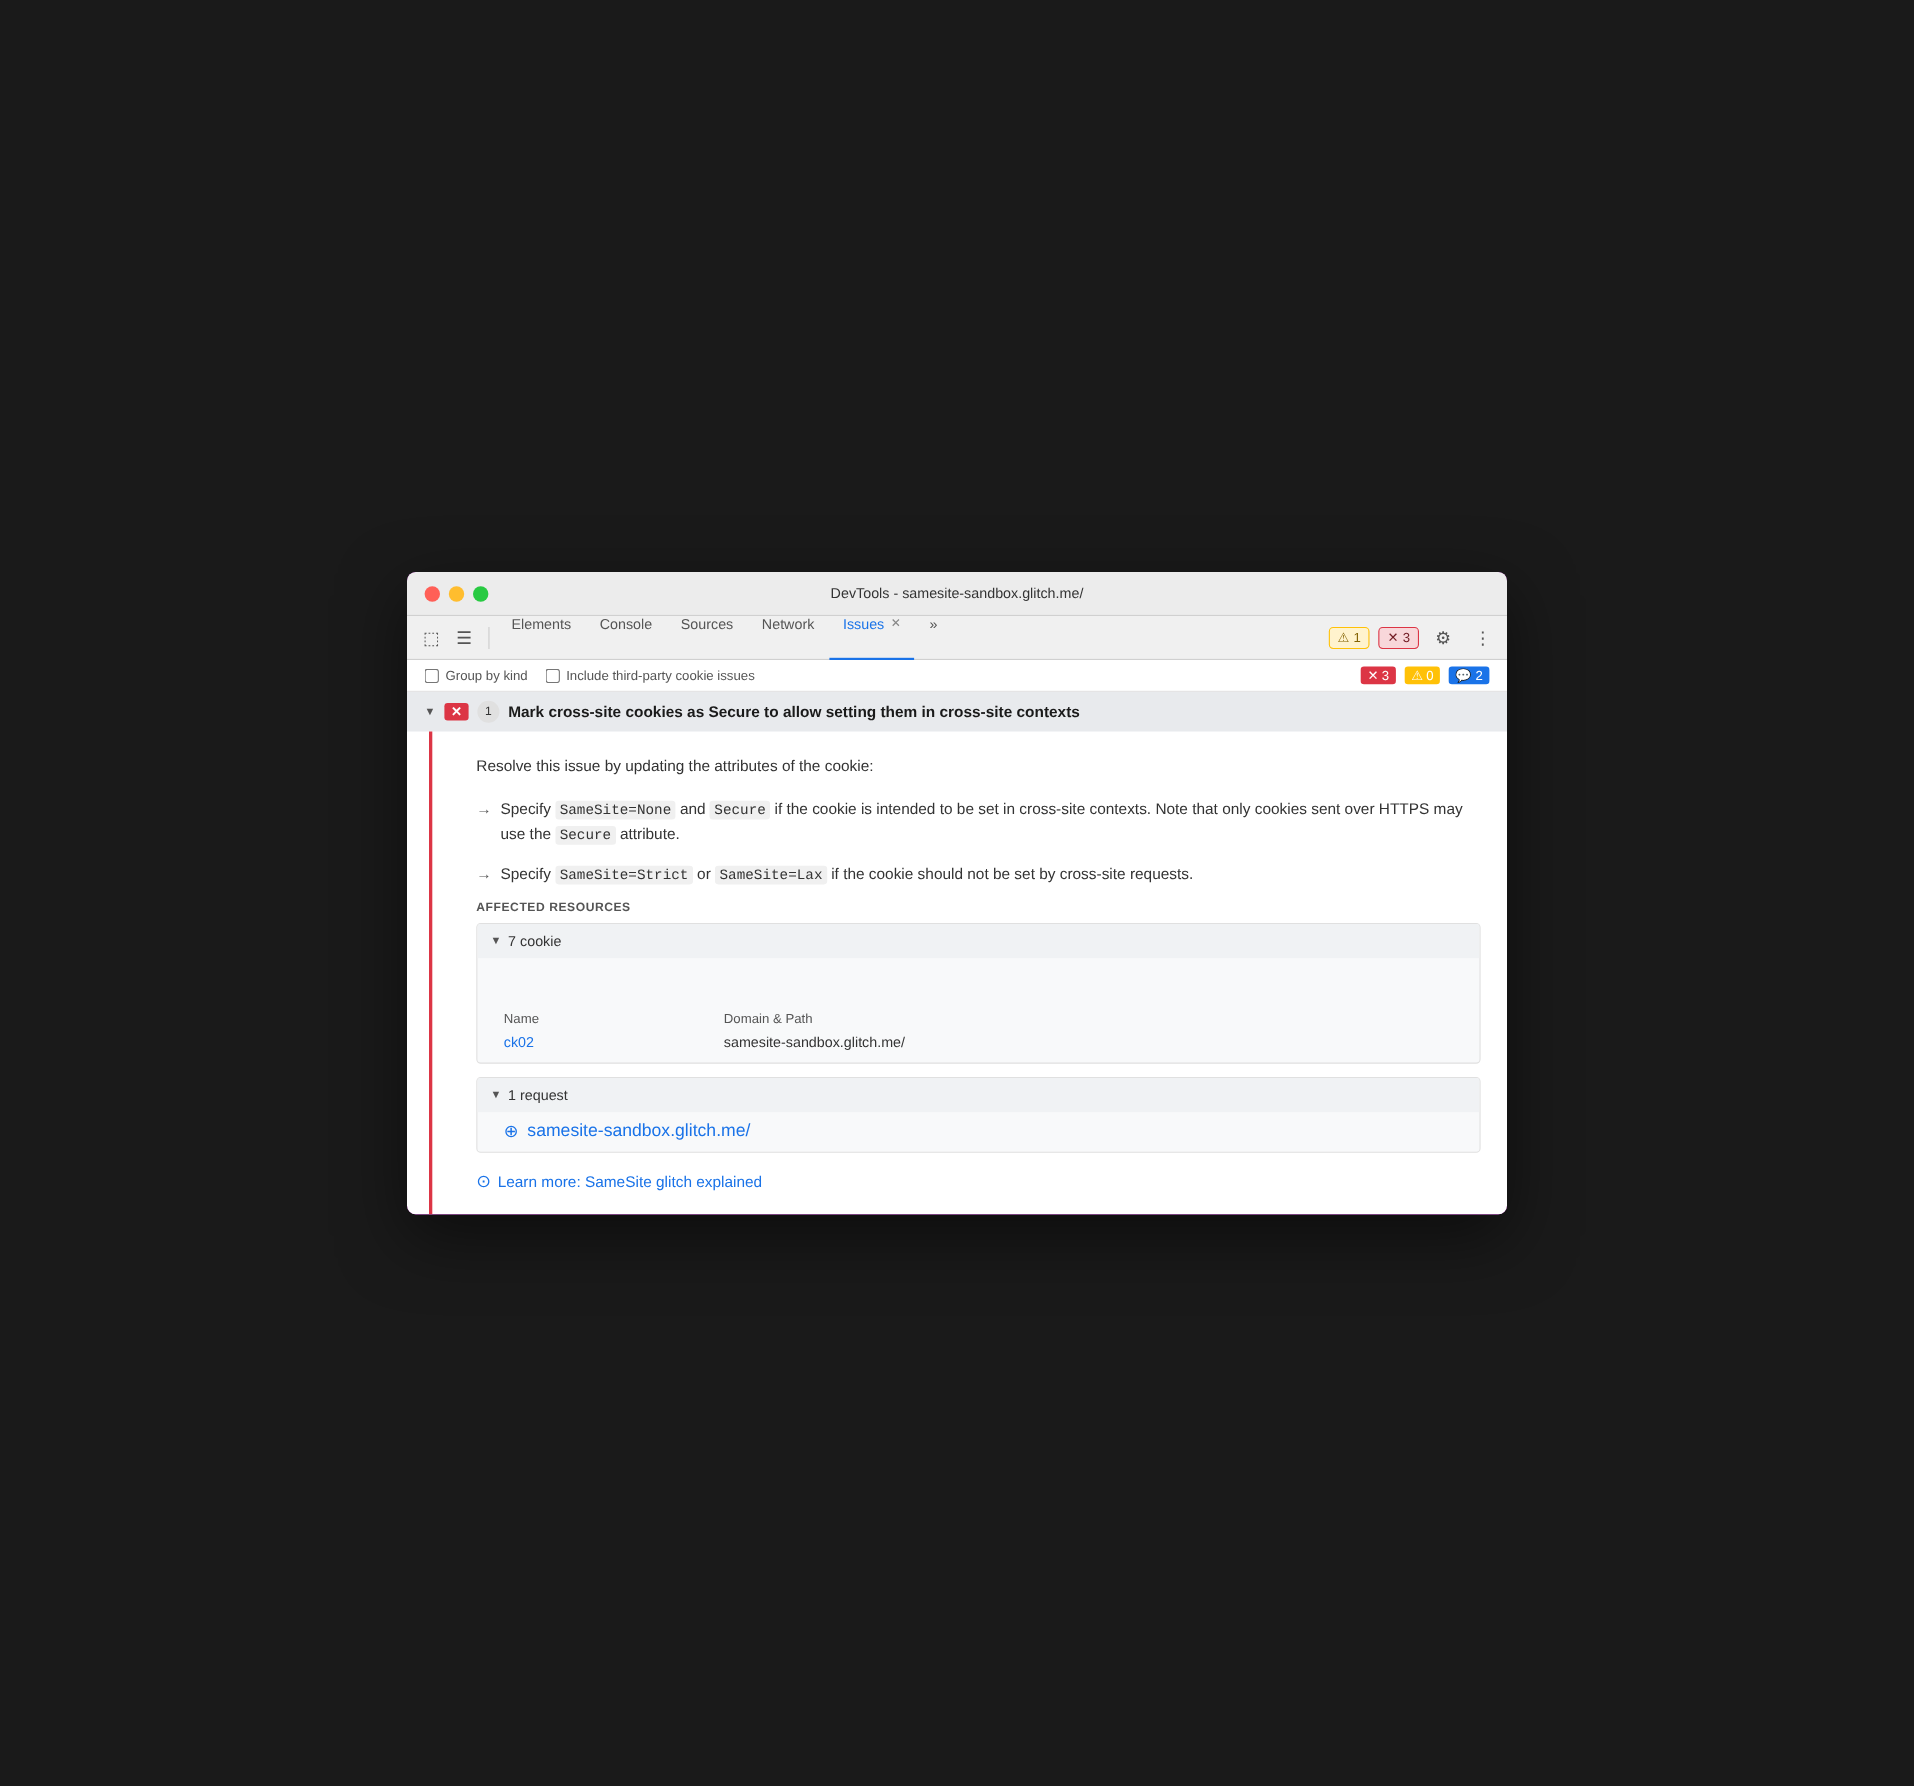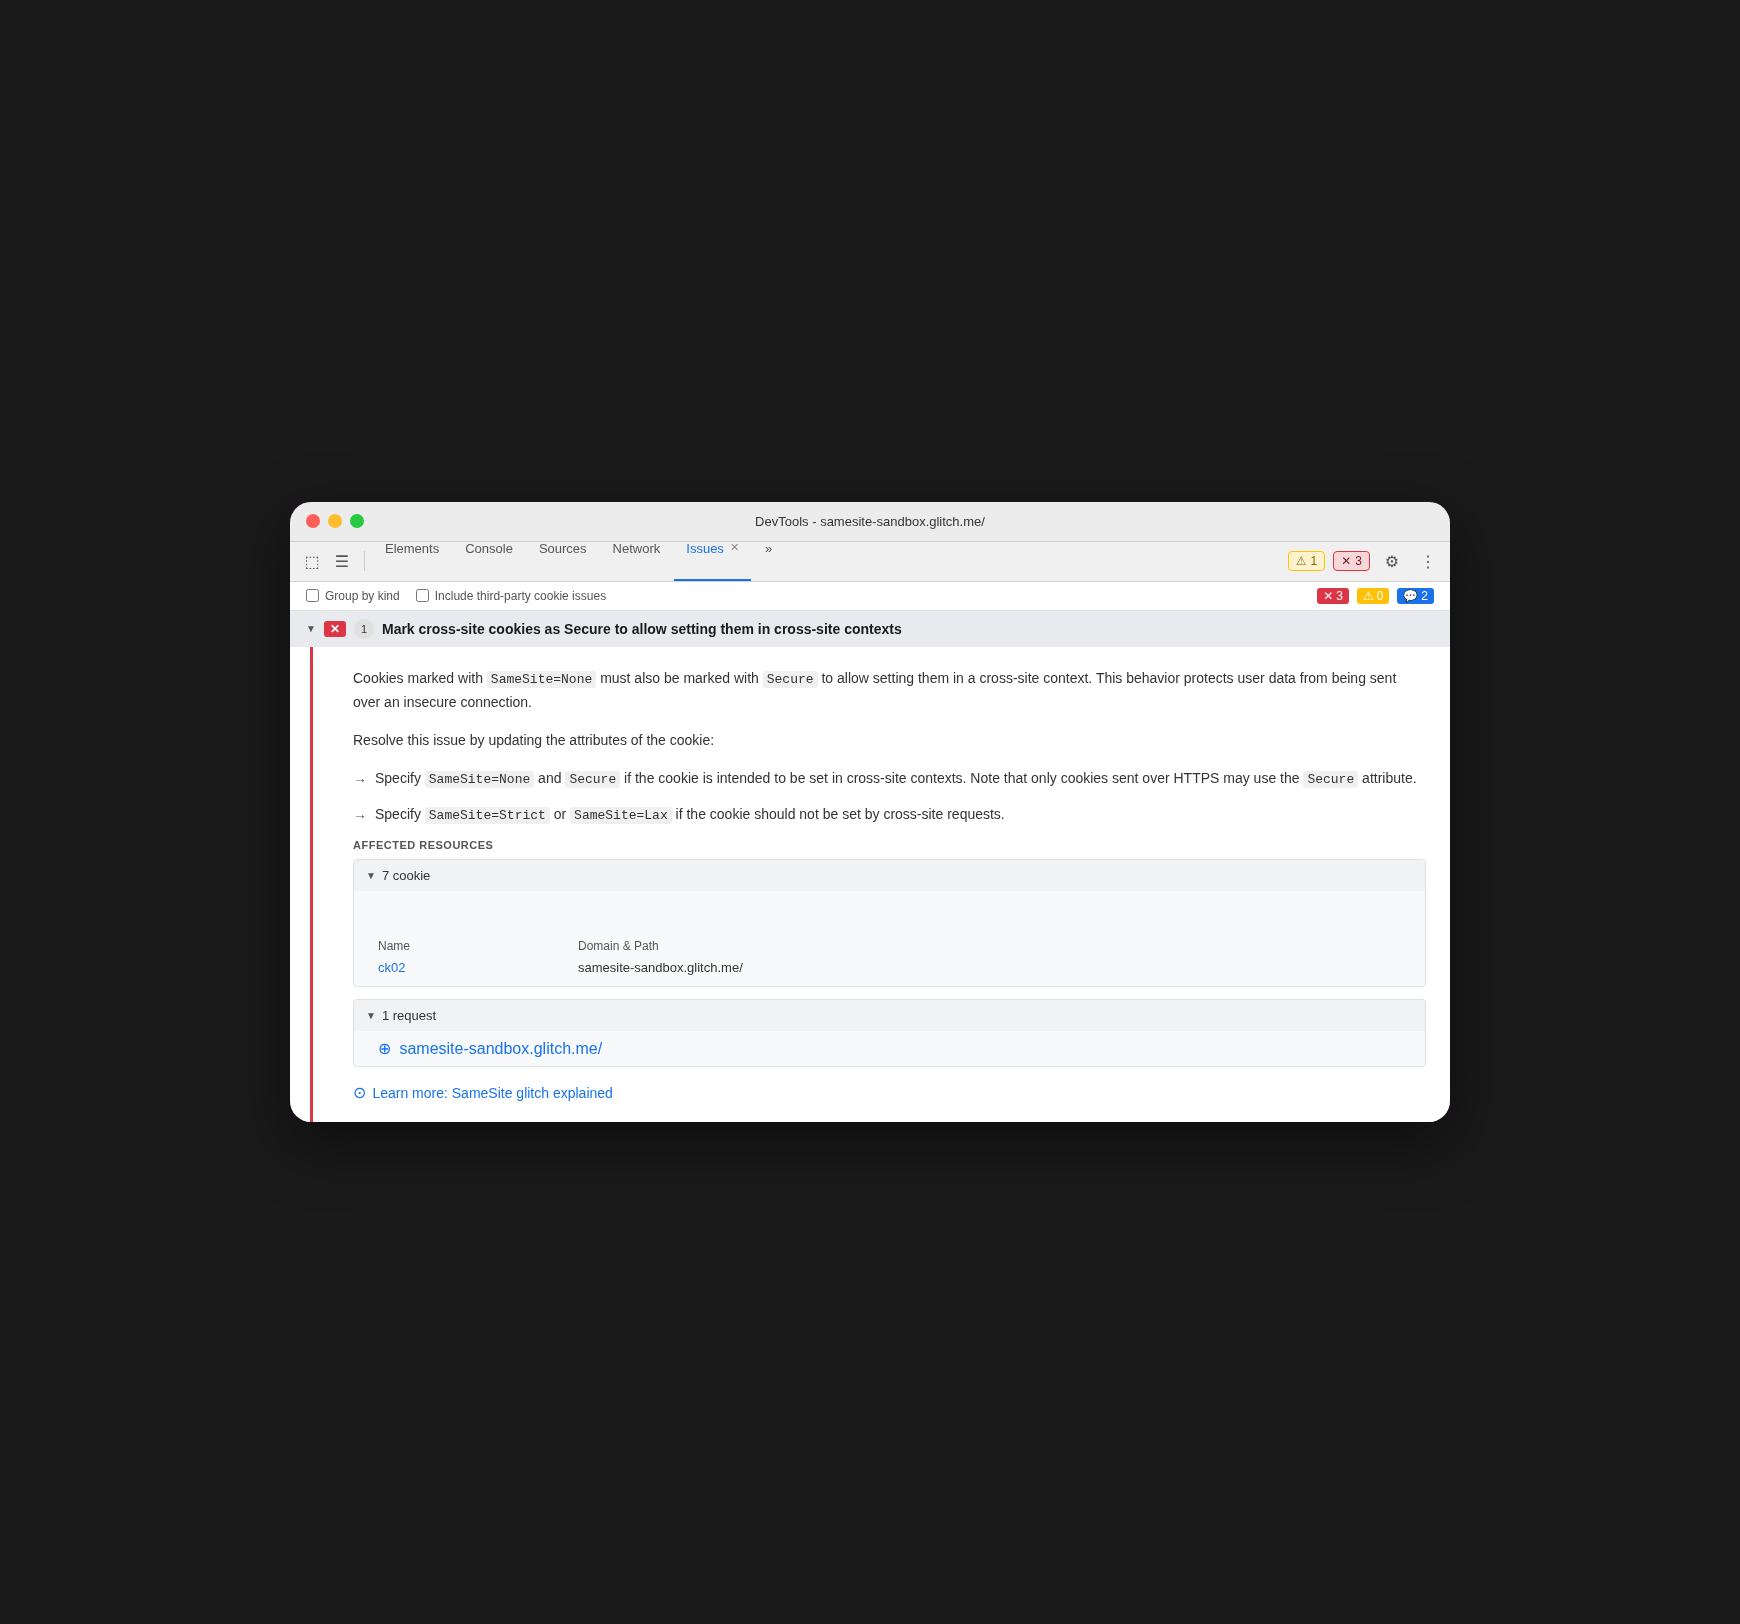--- a/index.html
+++ b/index.html
@@ -5,23 +5,23 @@
     * { box-sizing: border-box; margin: 0; padding: 0; }
     body {
       background: #1a1a1a;
       display: flex;
       justify-content: center;
       align-items: center;
       min-height: 100vh;
       font-family: -apple-system, BlinkMacSystemFont, 'Helvetica Neue', Arial, sans-serif;
     }
     .window {
-      width: 1160px;
+      width: 1000px;
       background: #a21caf;
-      border-radius: 21px;
+      border-radius: 8px;
       overflow: hidden;
       box-shadow: 0 20px 60px rgba(0,0,0,0.5);
     }
     .title-bar {
       background: #ececec;
       padding: 12px 16px;
       display: flex;
       align-items: center;
       justify-content: center;
       position: relative;
@@ -422,23 +422,20 @@
     <div class="issue-header">
       <span class="issue-header-arrow">▼</span>
       <span class="issue-badge-error">
         <span>✕</span>
       </span>
       <span class="issue-count">1</span>
       <span class="issue-title">Mark cross-site cookies as Secure to allow setting them in cross-site contexts</span>
     </div>
 
     <div class="issue-body">
-      <div class="issue-description">
-        Cookies marked with <span class="code-inline">SameSite=None</span> must also be marked with <span class="code-inline">Secure</span> to allow setting them in a cross-site context. This behavior protects user data from being sent over an insecure connection.
-      </div>
 
       <div class="resolve-text">Resolve this issue by updating the attributes of the cookie:</div>
 
       <div class="bullet-item">
         <span class="bullet-arrow">→</span>
         <span>Specify <span class="code-inline">SameSite=None</span> and <span class="code-inline">Secure</span> if the cookie is intended to be set in cross-site contexts. Note that only cookies sent over HTTPS may use the <span class="code-inline">Secure</span> attribute.</span>
       </div>
 
       <div class="bullet-item">
         <span class="bullet-arrow">→</span>

